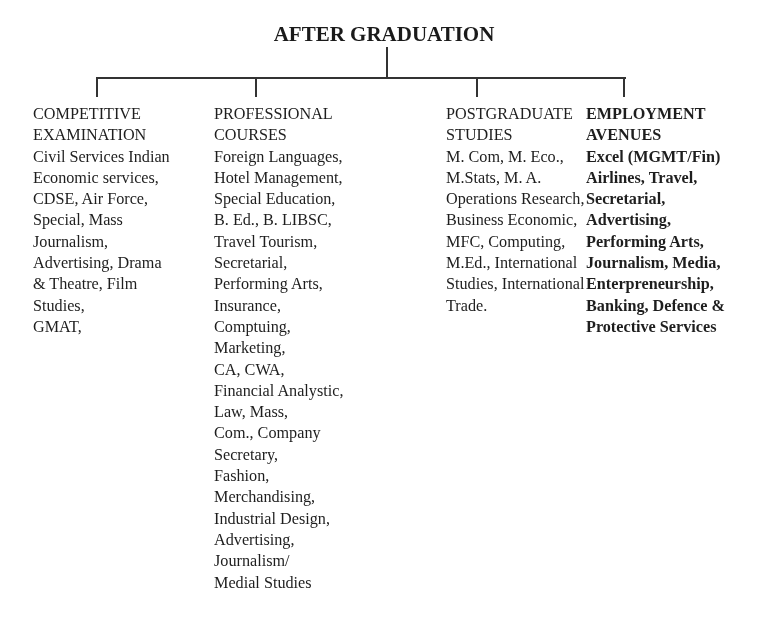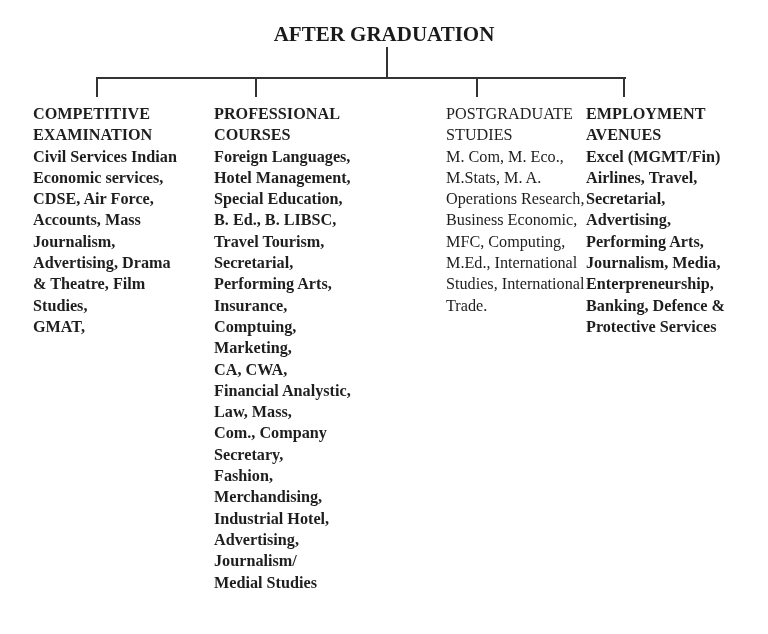--- a/index.html
+++ b/index.html
@@ -16,55 +16,55 @@
 
 <div class="title">AFTER GRADUATION</div>
 
 <div class="line" style="left:386px; top:47px; width:2px; height:32px;"></div>
 <div class="line" style="left:96px; top:77px; width:530px; height:2px;"></div>
 <div class="line" style="left:96px; top:77px; width:2px; height:20px;"></div>
 <div class="line" style="left:255px; top:77px; width:2px; height:20px;"></div>
 <div class="line" style="left:476px; top:77px; width:2px; height:20px;"></div>
 <div class="line" style="left:623px; top:77px; width:2px; height:20px;"></div>
 
-<div class="col" style="left:33px;font-weight:bold;">
+<div class="col" style="left:33px;">
   <span class="hdr">COMPETITIVE</span>
   <span class="hdr">EXAMINATION</span>
   <span class="item">Civil Services Indian</span>
   <span class="item">Economic services,</span>
   <span class="item">CDSE, Air Force,</span>
-  <span class="item">Accounts, Mass</span>
+  <span class="item">Special, Mass</span>
   <span class="item">Journalism,</span>
   <span class="item">Advertising, Drama</span>
   <span class="item">&amp; Theatre, Film</span>
   <span class="item">Studies,</span>
   <span class="item">GMAT,</span>
 </div>
 
-<div class="col" style="left:214px;font-weight:bold;">
+<div class="col" style="left:214px;">
   <span class="hdr">PROFESSIONAL</span>
   <span class="hdr">COURSES</span>
   <span class="item">Foreign Languages,</span>
   <span class="item">Hotel Management,</span>
   <span class="item">Special Education,</span>
   <span class="item">B. Ed., B. LIBSC,</span>
   <span class="item">Travel Tourism,</span>
   <span class="item">Secretarial,</span>
   <span class="item">Performing Arts,</span>
   <span class="item">Insurance,</span>
   <span class="item">Comptuing,</span>
   <span class="item">Marketing,</span>
   <span class="item">CA, CWA,</span>
   <span class="item">Financial Analystic,</span>
   <span class="item">Law, Mass,</span>
   <span class="item">Com., Company</span>
   <span class="item">Secretary,</span>
   <span class="item">Fashion,</span>
   <span class="item">Merchandising,</span>
-  <span class="item">Industrial Hotel,</span>
+  <span class="item">Industrial Design,</span>
   <span class="item">Advertising,</span>
   <span class="item">Journalism/</span>
   <span class="item">Medial Studies</span>
 </div>
 
 <div class="col" style="left:402px;margin-left:44px;">
   <span class="hdr">POSTGRADUATE</span>
   <span class="hdr">STUDIES</span>
   <span class="item">M. Com, M. Eco.,</span>
   <span class="item">M.Stats, M. A.</span>

